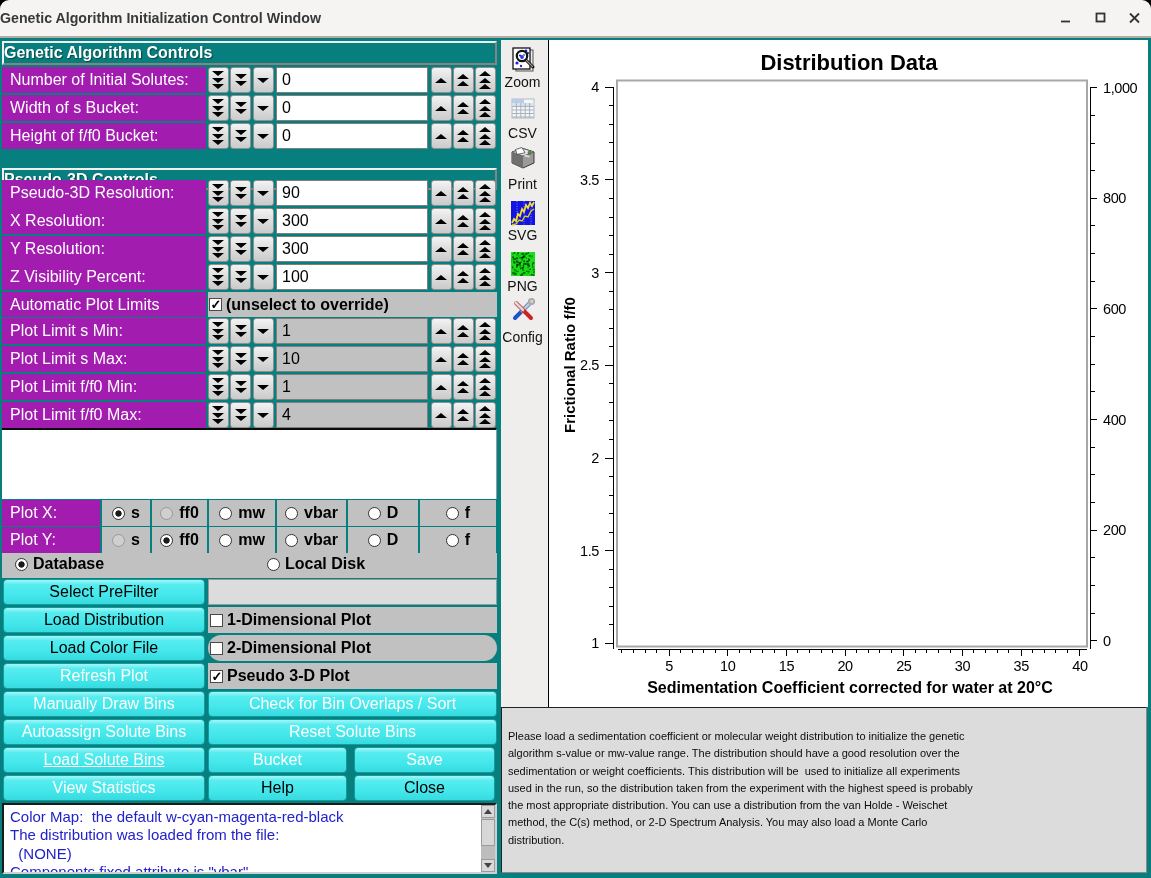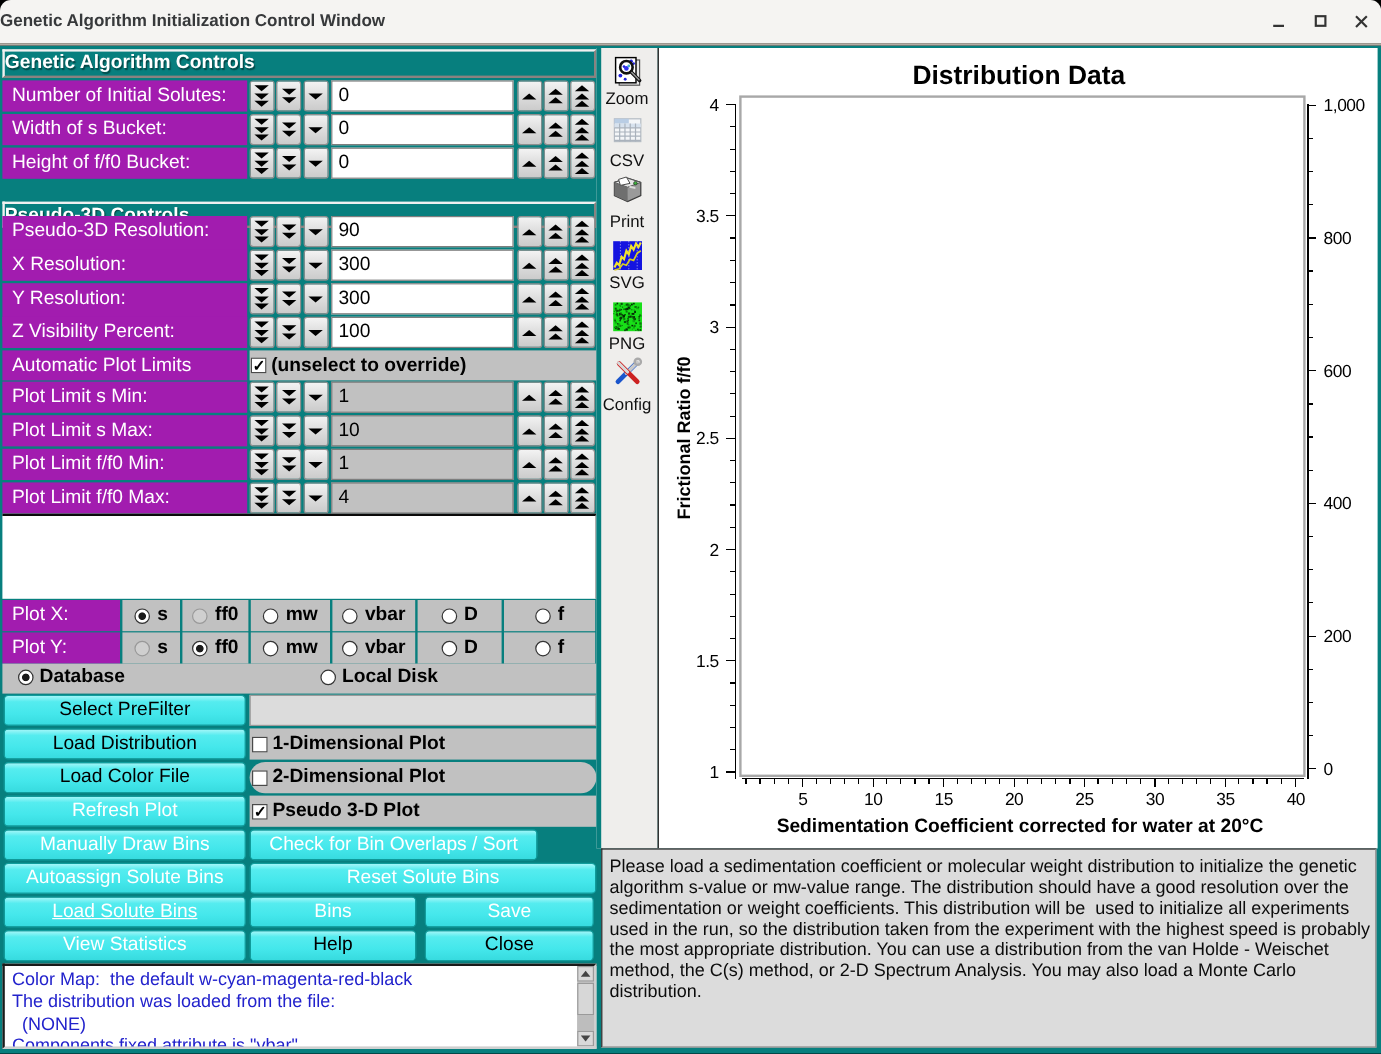--- a/index.html
+++ b/index.html
@@ -30,21 +30,21 @@
       vertical-align:middle;position:relative;}
 .cbox.chk:after{content:"\2713";position:absolute;left:0.5px;top:-2px;font-size:13px;font-weight:bold;color:#000;}
 .cyb{background:linear-gradient(#a2f6f8,#55ecef 20%,#44e7eb 62%,#37dbdf);border:1px solid #119d9d;
      border-radius:4px;font-size:16px;color:#000;text-align:center;line-height:24px;}
 .cyb.dis{color:#fff;}
 .strip{left:497px;top:40px;width:51px;height:667px;background:#efeeec;border-left:4px solid #077f7e;}
 .iconlbl{width:51px;left:497px;text-align:center;font-size:14px;color:#111;}
 .plotbox{left:548px;top:40px;width:600px;height:667px;background:#fff;border-left:1px solid #000;}
 .helpbox{left:501px;top:707px;width:646px;height:166px;background:#dcdcdc;border:1px solid #222;
          border-right-color:#8a8a8a;border-bottom-color:#8a8a8a;}
-.helptext{font-size:15px;color:#0c0c0c;line-height:17.3px;padding:6px 0 0 6px;}
+.helptext{font-size:11px;color:#0c0c0c;line-height:17.3px;padding:20px 0 0 6px;}
 .bluebox{left:2px;top:803px;width:495px;height:71px;background:#fff;border:2px solid;
          border-color:#1a1a1a #cfcfcf #cfcfcf #1a1a1a;overflow:hidden;}
 .bluetxt{color:#2222cc;font-size:15px;line-height:18.5px;padding:2.5px 0 0 6px;white-space:pre;}
 .sb{position:absolute;right:0;top:0;width:14px;height:67px;background:#c4c4c4;}
 .sbbtn{position:absolute;left:0;width:14px;height:13px;background:#d9d9d9;border:1px solid #9a9a9a;
        display:flex;align-items:center;justify-content:center;}
 .striS{width:0;height:0;border-left:4px solid transparent;border-right:4px solid transparent;}
 </style></head><body>
 <div class="abs content"></div>
 <div class="abs titlebar">
@@ -420,25 +420,25 @@
 <div class="abs gcell" style="left:208px;top:635px;width:289px;height:26px;display:flex;align-items:center;border-radius:13px;">
     <span class="cbox" style="margin-left:2px"></span>
     <span class="rlbl" style="margin-left:4px">2-Dimensional Plot</span>
   </div>
 <div class="abs cyb dis" style="left:3px;top:663px;width:202px;height:26px;">Refresh Plot</div>
 <div class="abs gcell" style="left:208px;top:663px;width:289px;height:26px;display:flex;align-items:center;">
     <span class="cbox chk" style="margin-left:2px"></span>
     <span class="rlbl" style="margin-left:4px">Pseudo 3-D Plot</span>
   </div>
 <div class="abs cyb dis" style="left:3px;top:691px;width:202px;height:26px;">Manually Draw Bins</div>
-<div class="abs cyb dis" style="left:208px;top:691px;width:240px;height:26px;">Check for Bin Overlaps / Sort</div>
+<div class="abs cyb dis" style="left:208px;top:691px;width:289px;height:26px;">Check for Bin Overlaps / Sort</div>
 <div class="abs cyb dis" style="left:3px;top:719px;width:202px;height:26px;">Autoassign Solute Bins</div>
 <div class="abs cyb dis" style="left:208px;top:719px;width:289px;height:26px;">Reset Solute Bins</div>
 <div class="abs cyb dis" style="left:3px;top:747px;width:202px;height:26px;text-decoration:underline;">Load Solute Bins</div>
-<div class="abs cyb dis" style="left:208px;top:747px;width:139px;height:26px;">Bins</div>
+<div class="abs cyb dis" style="left:208px;top:747px;width:139px;height:26px;">Bucket</div>
 <div class="abs cyb dis" style="left:354px;top:747px;width:141px;height:26px;">Save</div>
 <div class="abs cyb dis" style="left:3px;top:775px;width:202px;height:26px;">View Statistics</div>
 <div class="abs cyb" style="left:208px;top:775px;width:139px;height:26px;">Help</div>
 <div class="abs cyb" style="left:354px;top:775px;width:141px;height:26px;">Close</div>
 <div class="abs bluebox">
     <div class="bluetxt">Color Map:  the default w-cyan-magenta-red-black
 The distribution was loaded from the file:
   (NONE)
 Components fixed attribute is "vbar"</div>
     <div class="sb">

